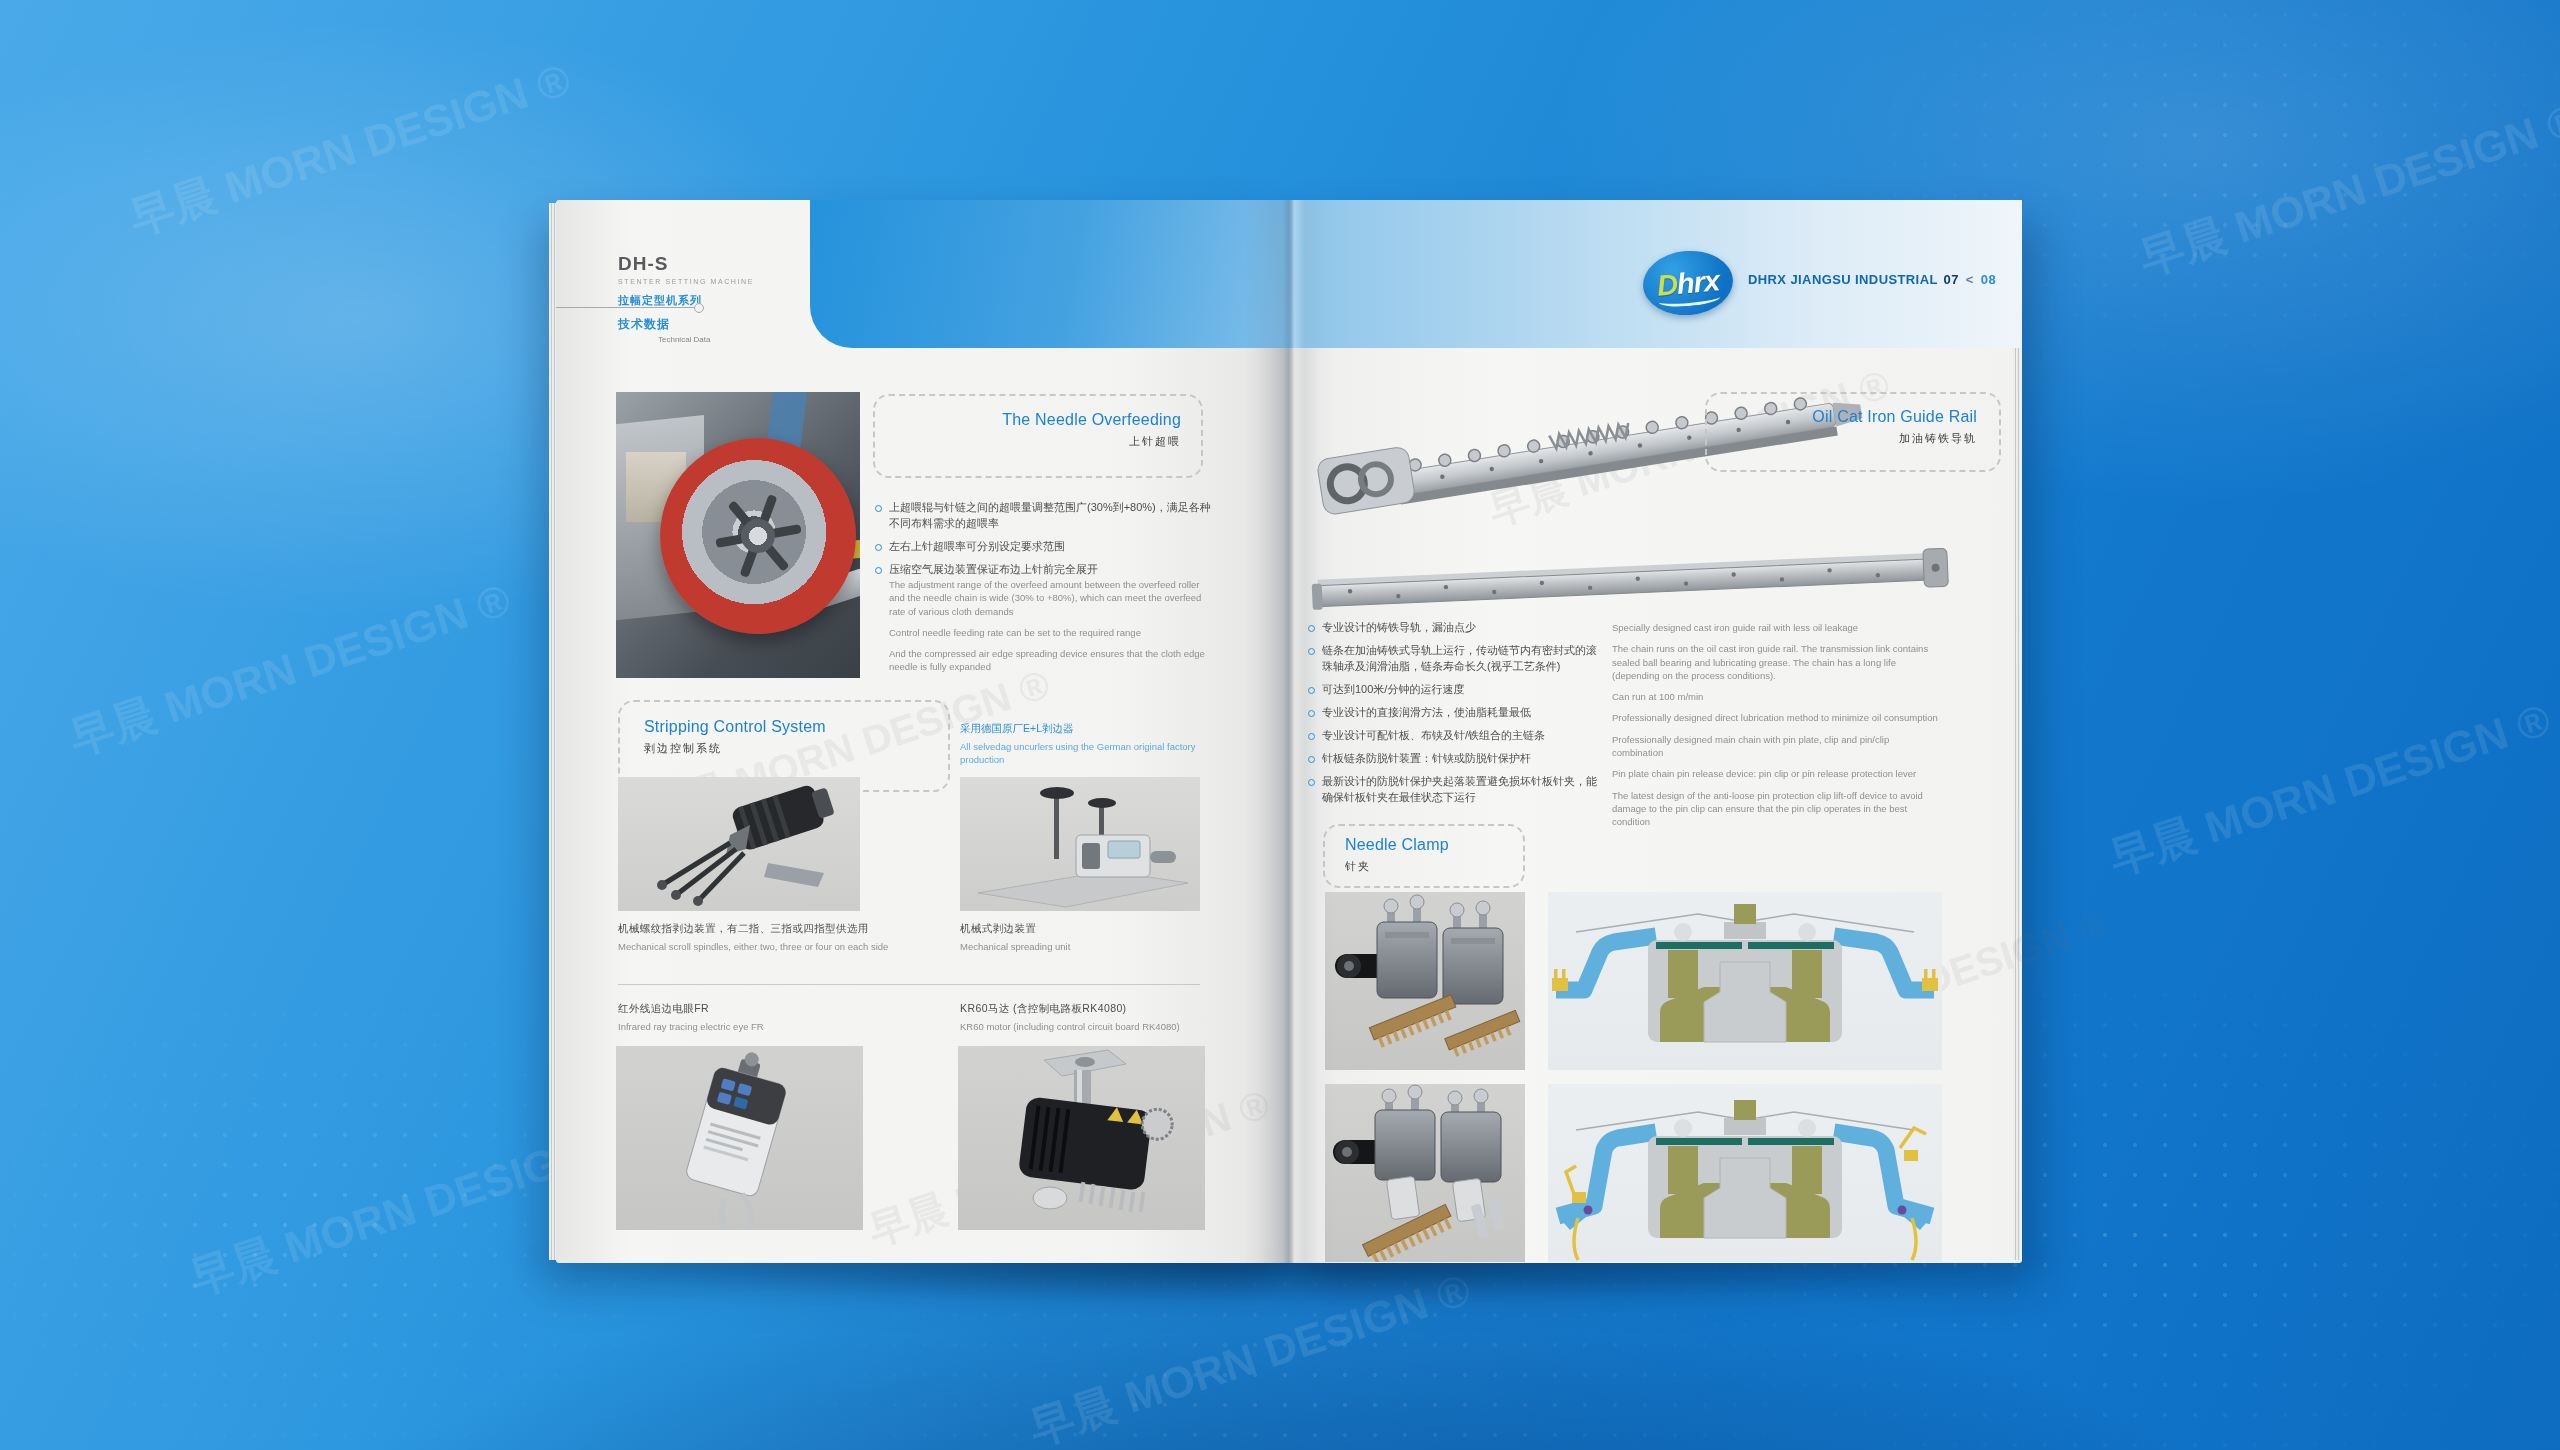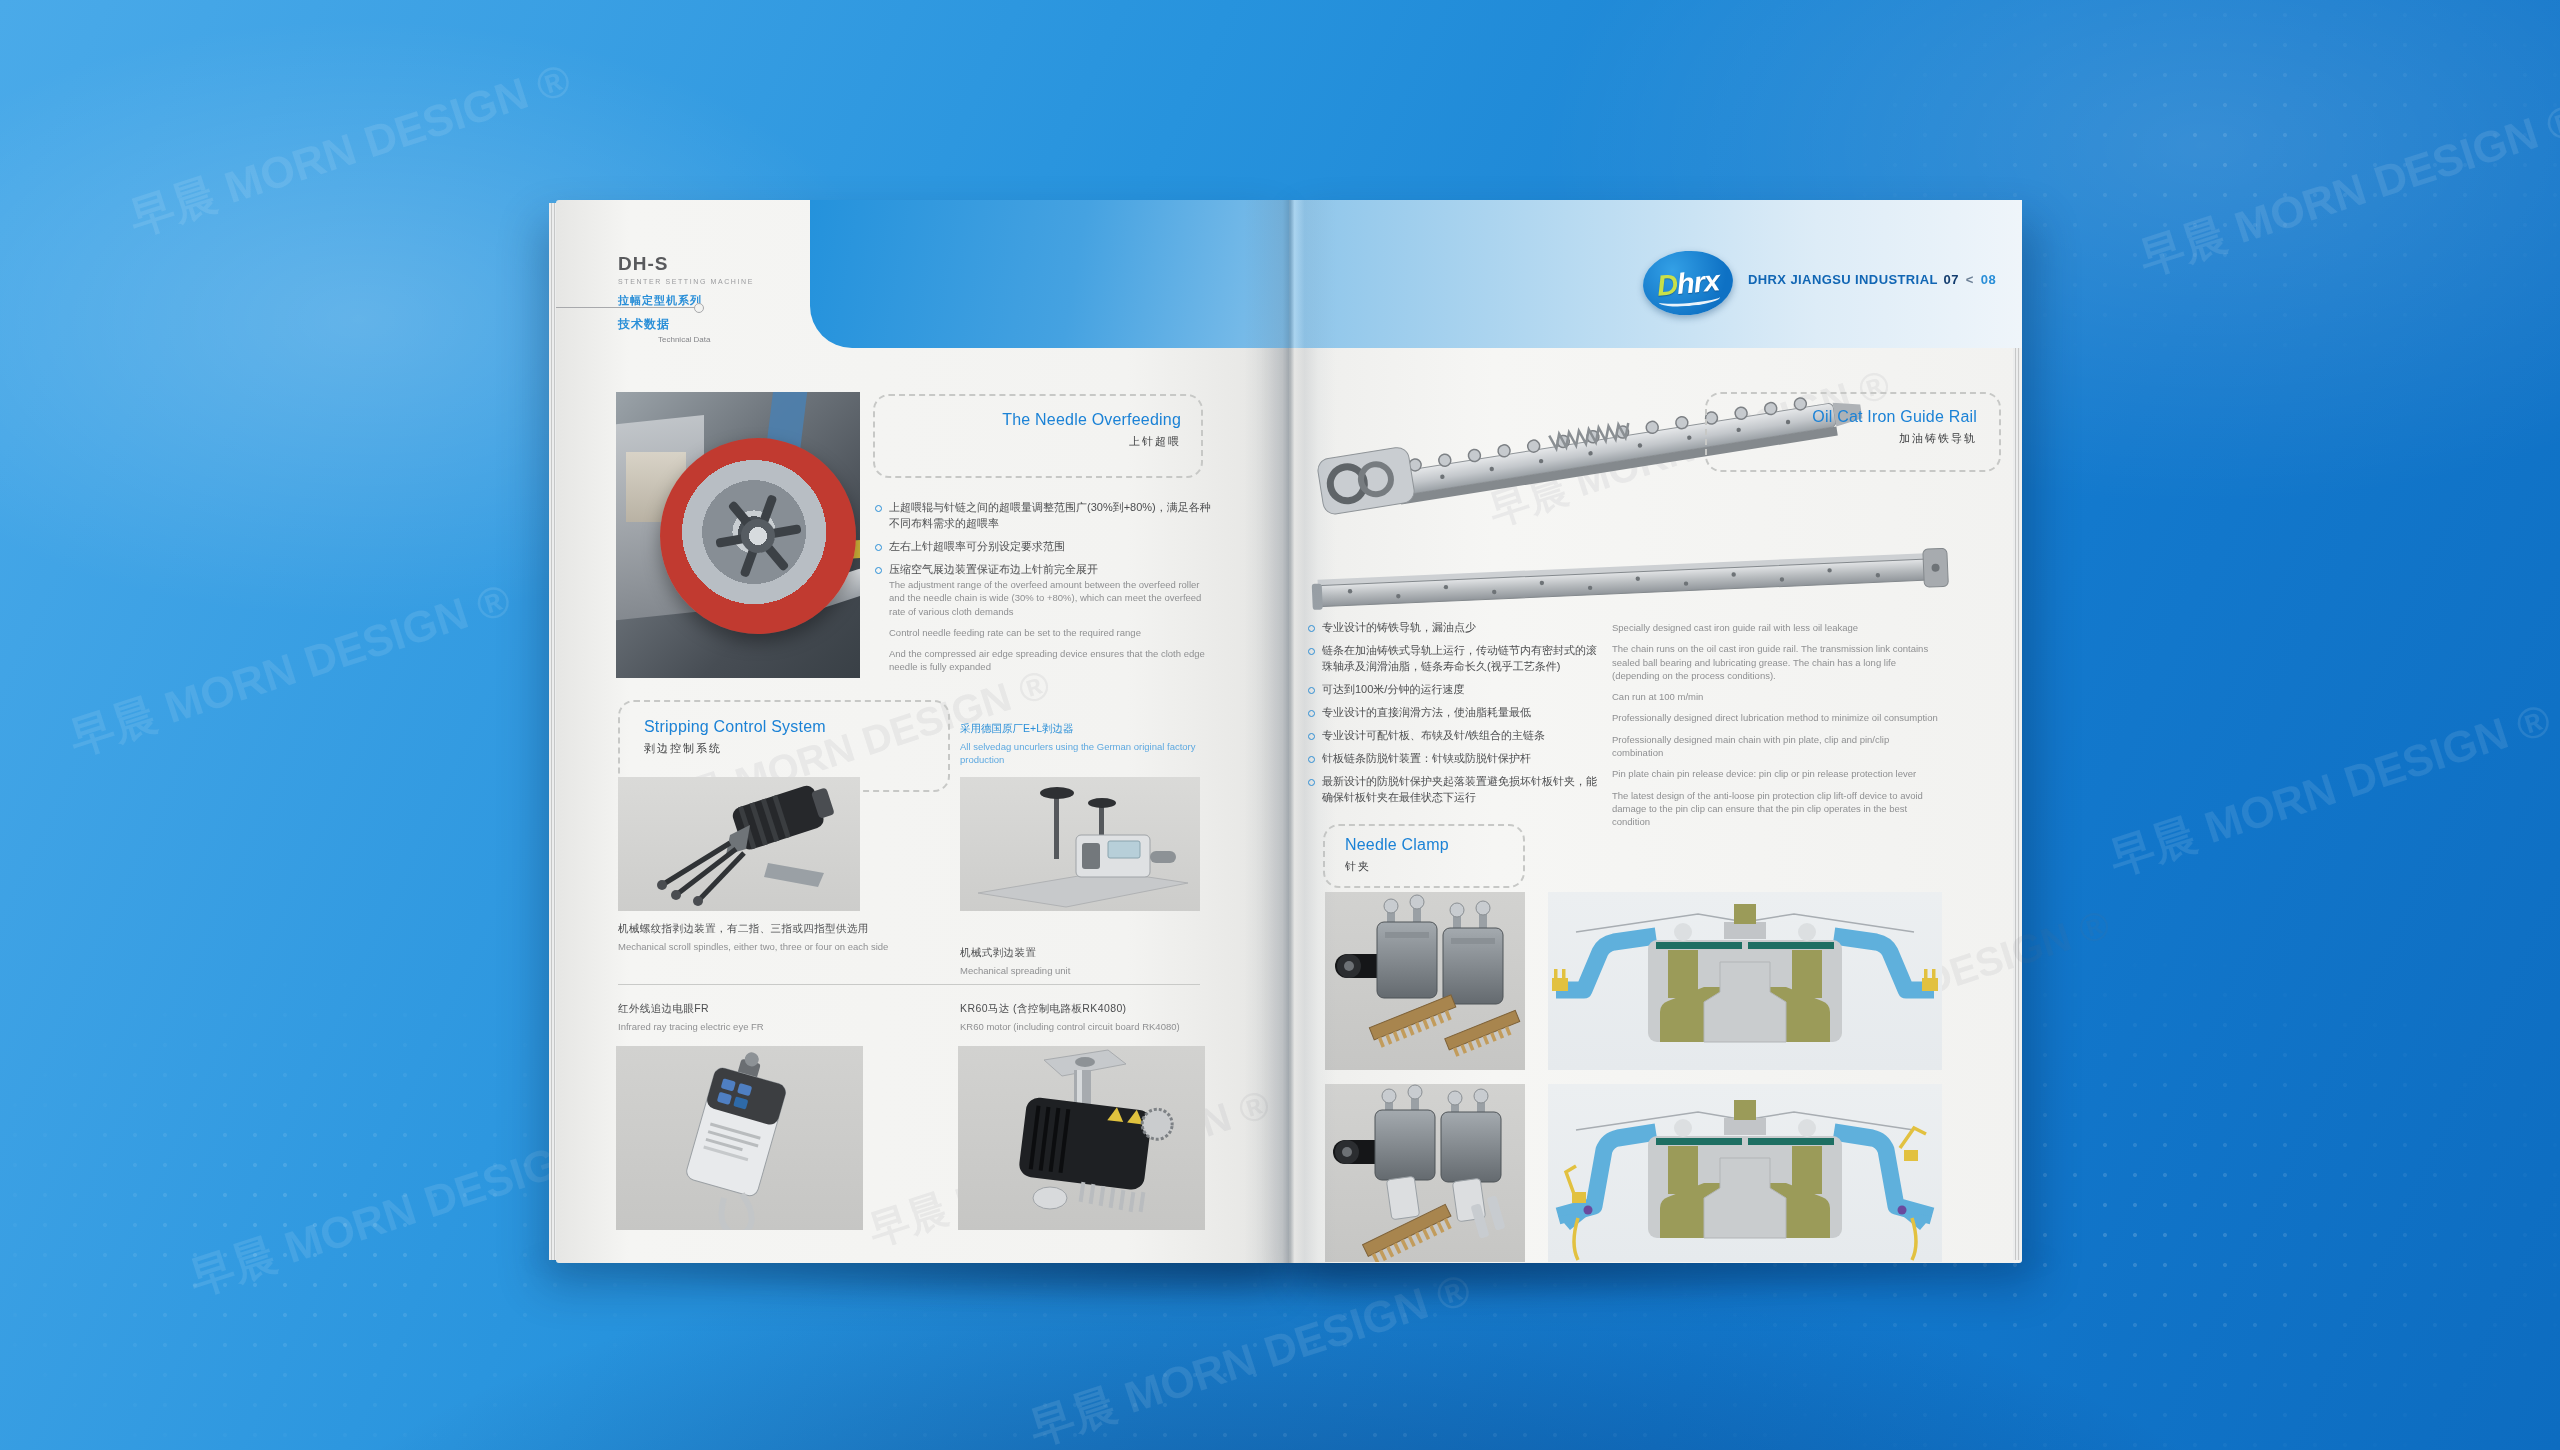--- a/index.html
+++ b/index.html
@@ -210,21 +210,21 @@
       <rect x="148" y="64" width="32" height="17" rx="2" fill="#b7cfd9" stroke="#8aa4ae"></rect>
       <rect x="122" y="66" width="18" height="26" rx="3" fill="#73787c"></rect>
       <rect x="190" y="74" width="26" height="12" rx="6" fill="#8d9296"></rect>
     </svg>
   </div>
 
   <div class="abs" style="left:618px;top:922px;width:290px;">
     <div class="cap-cn">机械螺纹指剥边装置，有二指、三指或四指型供选用</div>
     <div class="cap-en">Mechanical scroll spindles, either two, three or four on each side</div>
   </div>
-  <div class="abs" style="left:960px;top:922px;width:250px;margin-top:24px;">
+  <div class="abs" style="left:960px;top:922px;width:250px;">
     <div class="cap-cn">机械式剥边装置</div>
     <div class="cap-en">Mechanical spreading unit</div>
   </div>
 
   <div class="divider"></div>
 
   <div class="abs" style="left:618px;top:1002px;width:290px;">
     <div class="cap-cn">红外线追边电眼FR</div>
     <div class="cap-en">Infrared ray tracing electric eye FR</div>
   </div>

